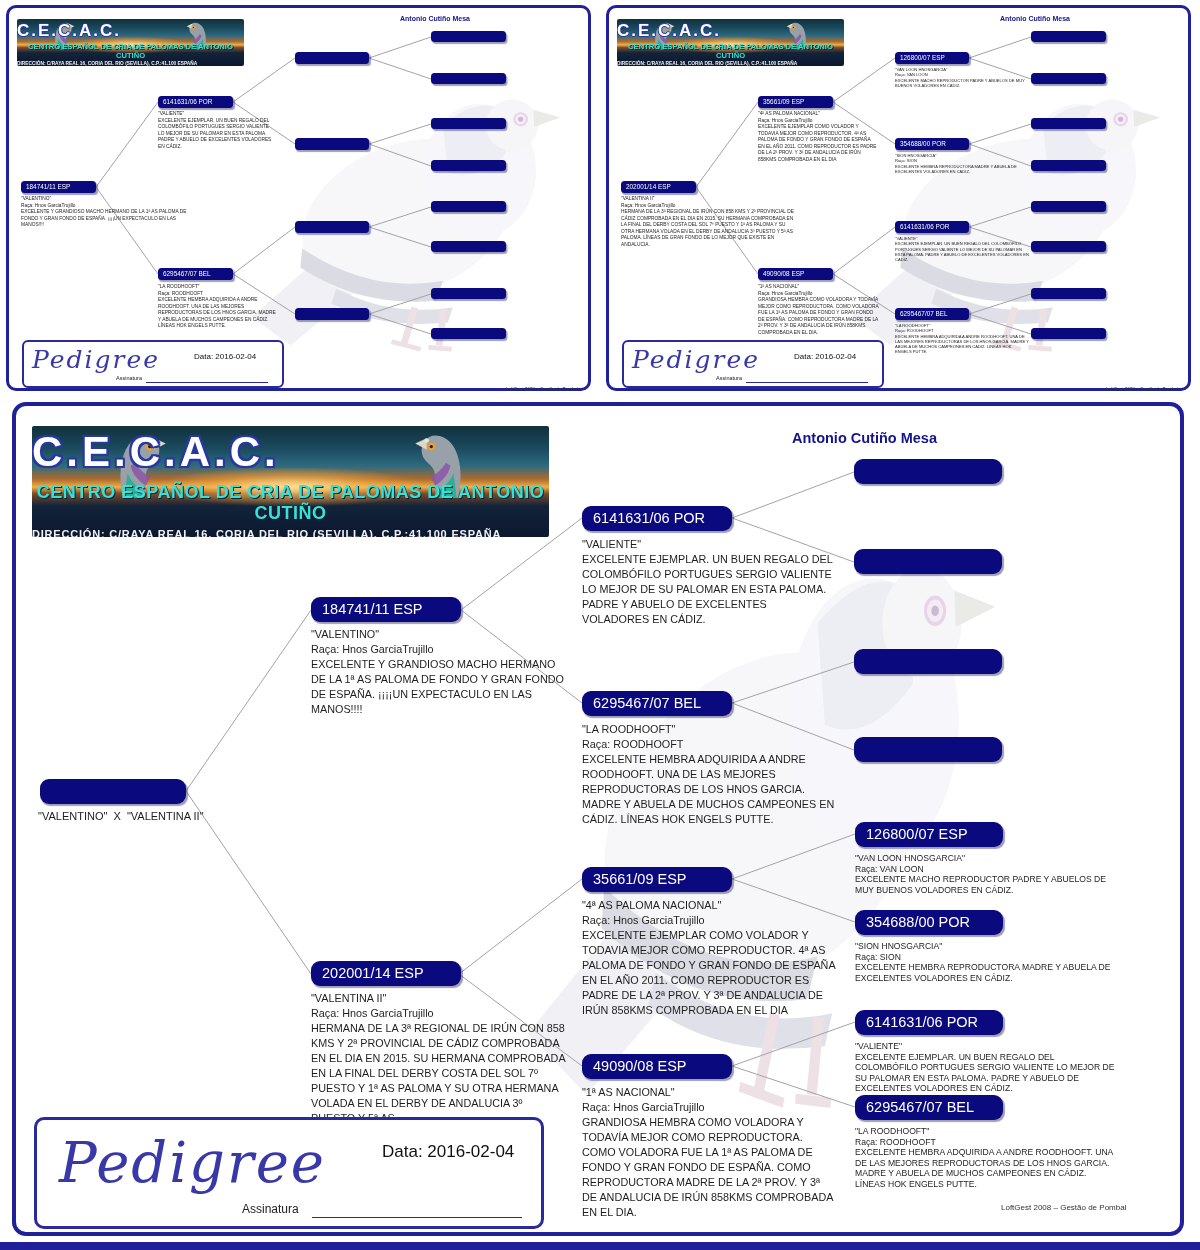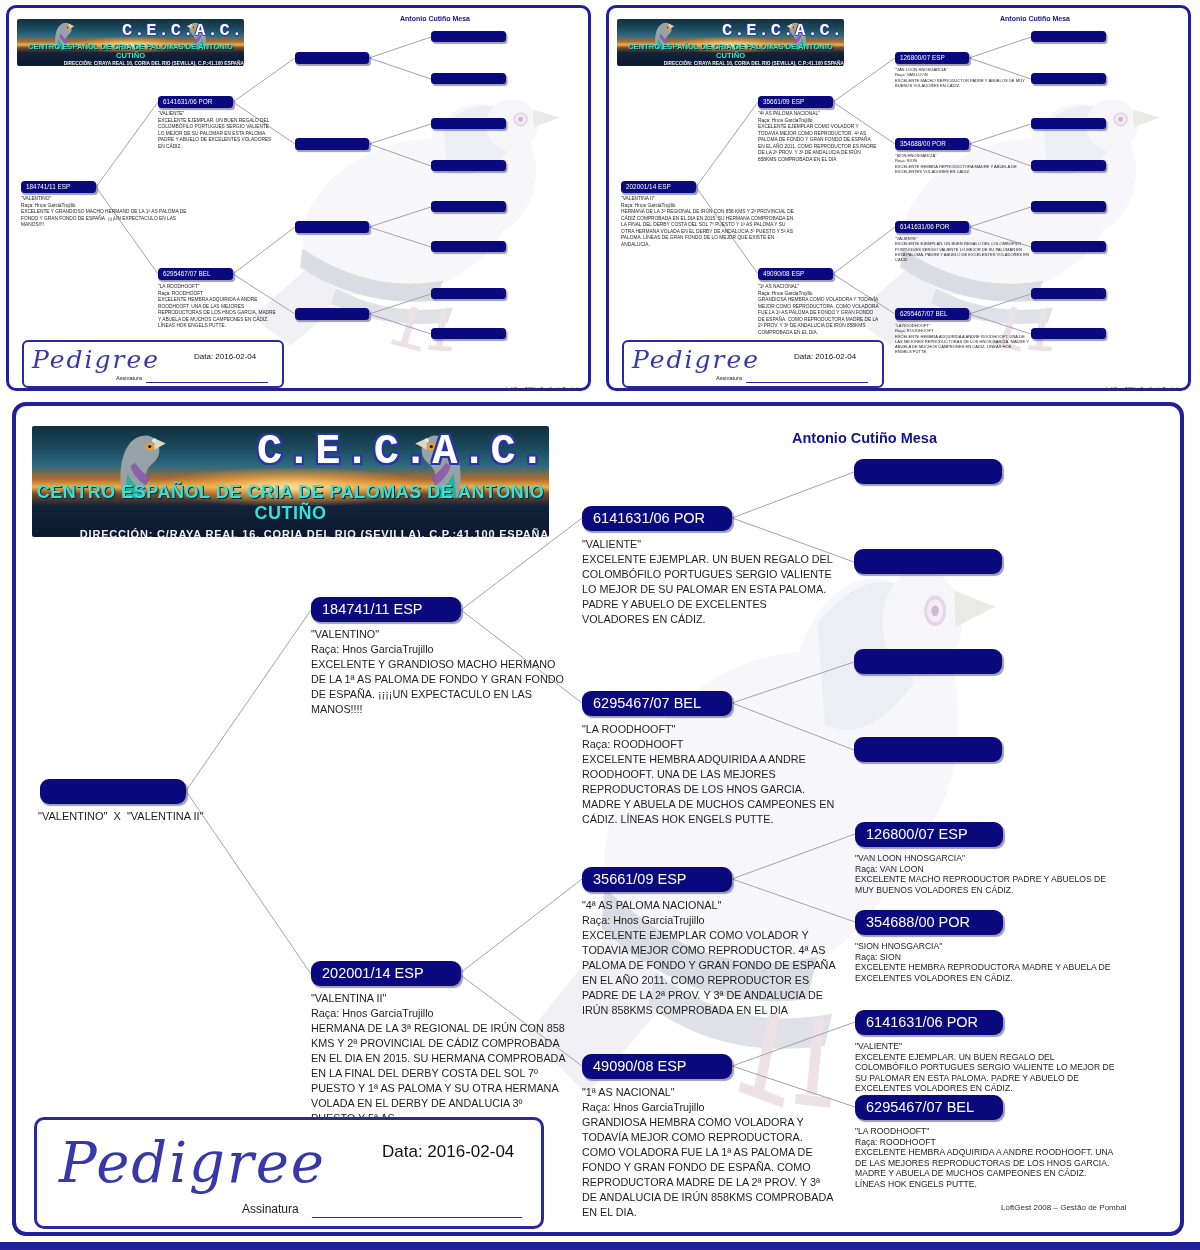--- a/index.html
+++ b/index.html
@@ -19,29 +19,29 @@
   .small-ped .watermark{left:235px;top:60px;width:330px;height:285px;}
   .big-ped .watermark{left:500px;top:95px;width:500px;height:610px;}
 
   
   .banner{position:absolute;overflow:hidden;border-radius:2px;
     background:linear-gradient(180deg,#10303c 0%,#1b4a5e 20%,#2d6a80 36%,#b06a2c 48%,#f0b048 55%,#7a4a28 61%,#12233a 72%,#0b1830 100%);}
   .banner .sun{position:absolute;left:25%;right:25%;top:38%;height:34%;
     background:radial-gradient(ellipse at center,rgba(255,224,150,.95) 0%,rgba(255,180,70,.45) 45%,rgba(255,180,70,0) 75%);}
   .banner-lg{left:16px;top:20px;width:517px;height:111px;}
   .banner-sm{left:8px;top:11px;width:227px;height:47px;}
-  .b-acronym{position:relative;text-align:right;font-family:Liberation Mono, monospace;font-weight:bold;color:#fff;}
+  .b-acronym{position:relative;text-align:left;font-family:Liberation Sans, sans-serif;font-weight:bold;color:#fff;}
   .banner-lg .b-acronym{font-size:42px;line-height:46px;margin-top:3px;letter-spacing:4px;
     text-shadow:2px 0 #2838a0,-2px 0 #2838a0,0 2px #2838a0,0 -2px #2838a0,2px 2px #2838a0,-2px -2px #2838a0,2px -2px #2838a0,-2px 2px #2838a0;}
   .banner-sm .b-acronym{font-size:17px;line-height:19px;margin-top:2px;letter-spacing:2px;
     text-shadow:1px 0 #2838a0,-1px 0 #2838a0,0 1px #2838a0,0 -1px #2838a0;}
   .b-name{position:relative;text-align:center;color:#38e0d8;font-weight:bold;text-shadow:1px 1px 0 #06222c;}
   .banner-lg .b-name{font-size:18px;margin-top:7px;letter-spacing:.5px;}
   .banner-sm .b-name{font-size:7.6px;margin-top:2px;}
-  .b-addr,.b-tel{position:relative;text-align:right;color:#f2f2f6;font-weight:bold;margin-left:32px;}
+  .b-addr,.b-tel{position:relative;text-align:left;color:#f2f2f6;font-weight:bold;}
   .banner-lg .b-addr{font-size:11px;margin-top:4px;letter-spacing:.8px;}
   .banner-sm .b-addr{font-size:4.8px;margin-top:1px;}
   .bhead{position:absolute;top:3%;height:62%;}
   .bhead svg{width:100%;height:100%;}
   .banner-lg .bhead{width:58px;}
   .banner-sm .bhead{width:24px;}
   .bhead.left{left:15%;}
   .bhead.right{right:15%;transform:scaleX(-1);}
 
   .owner{position:absolute;color:#14148c;font-weight:bold;}

